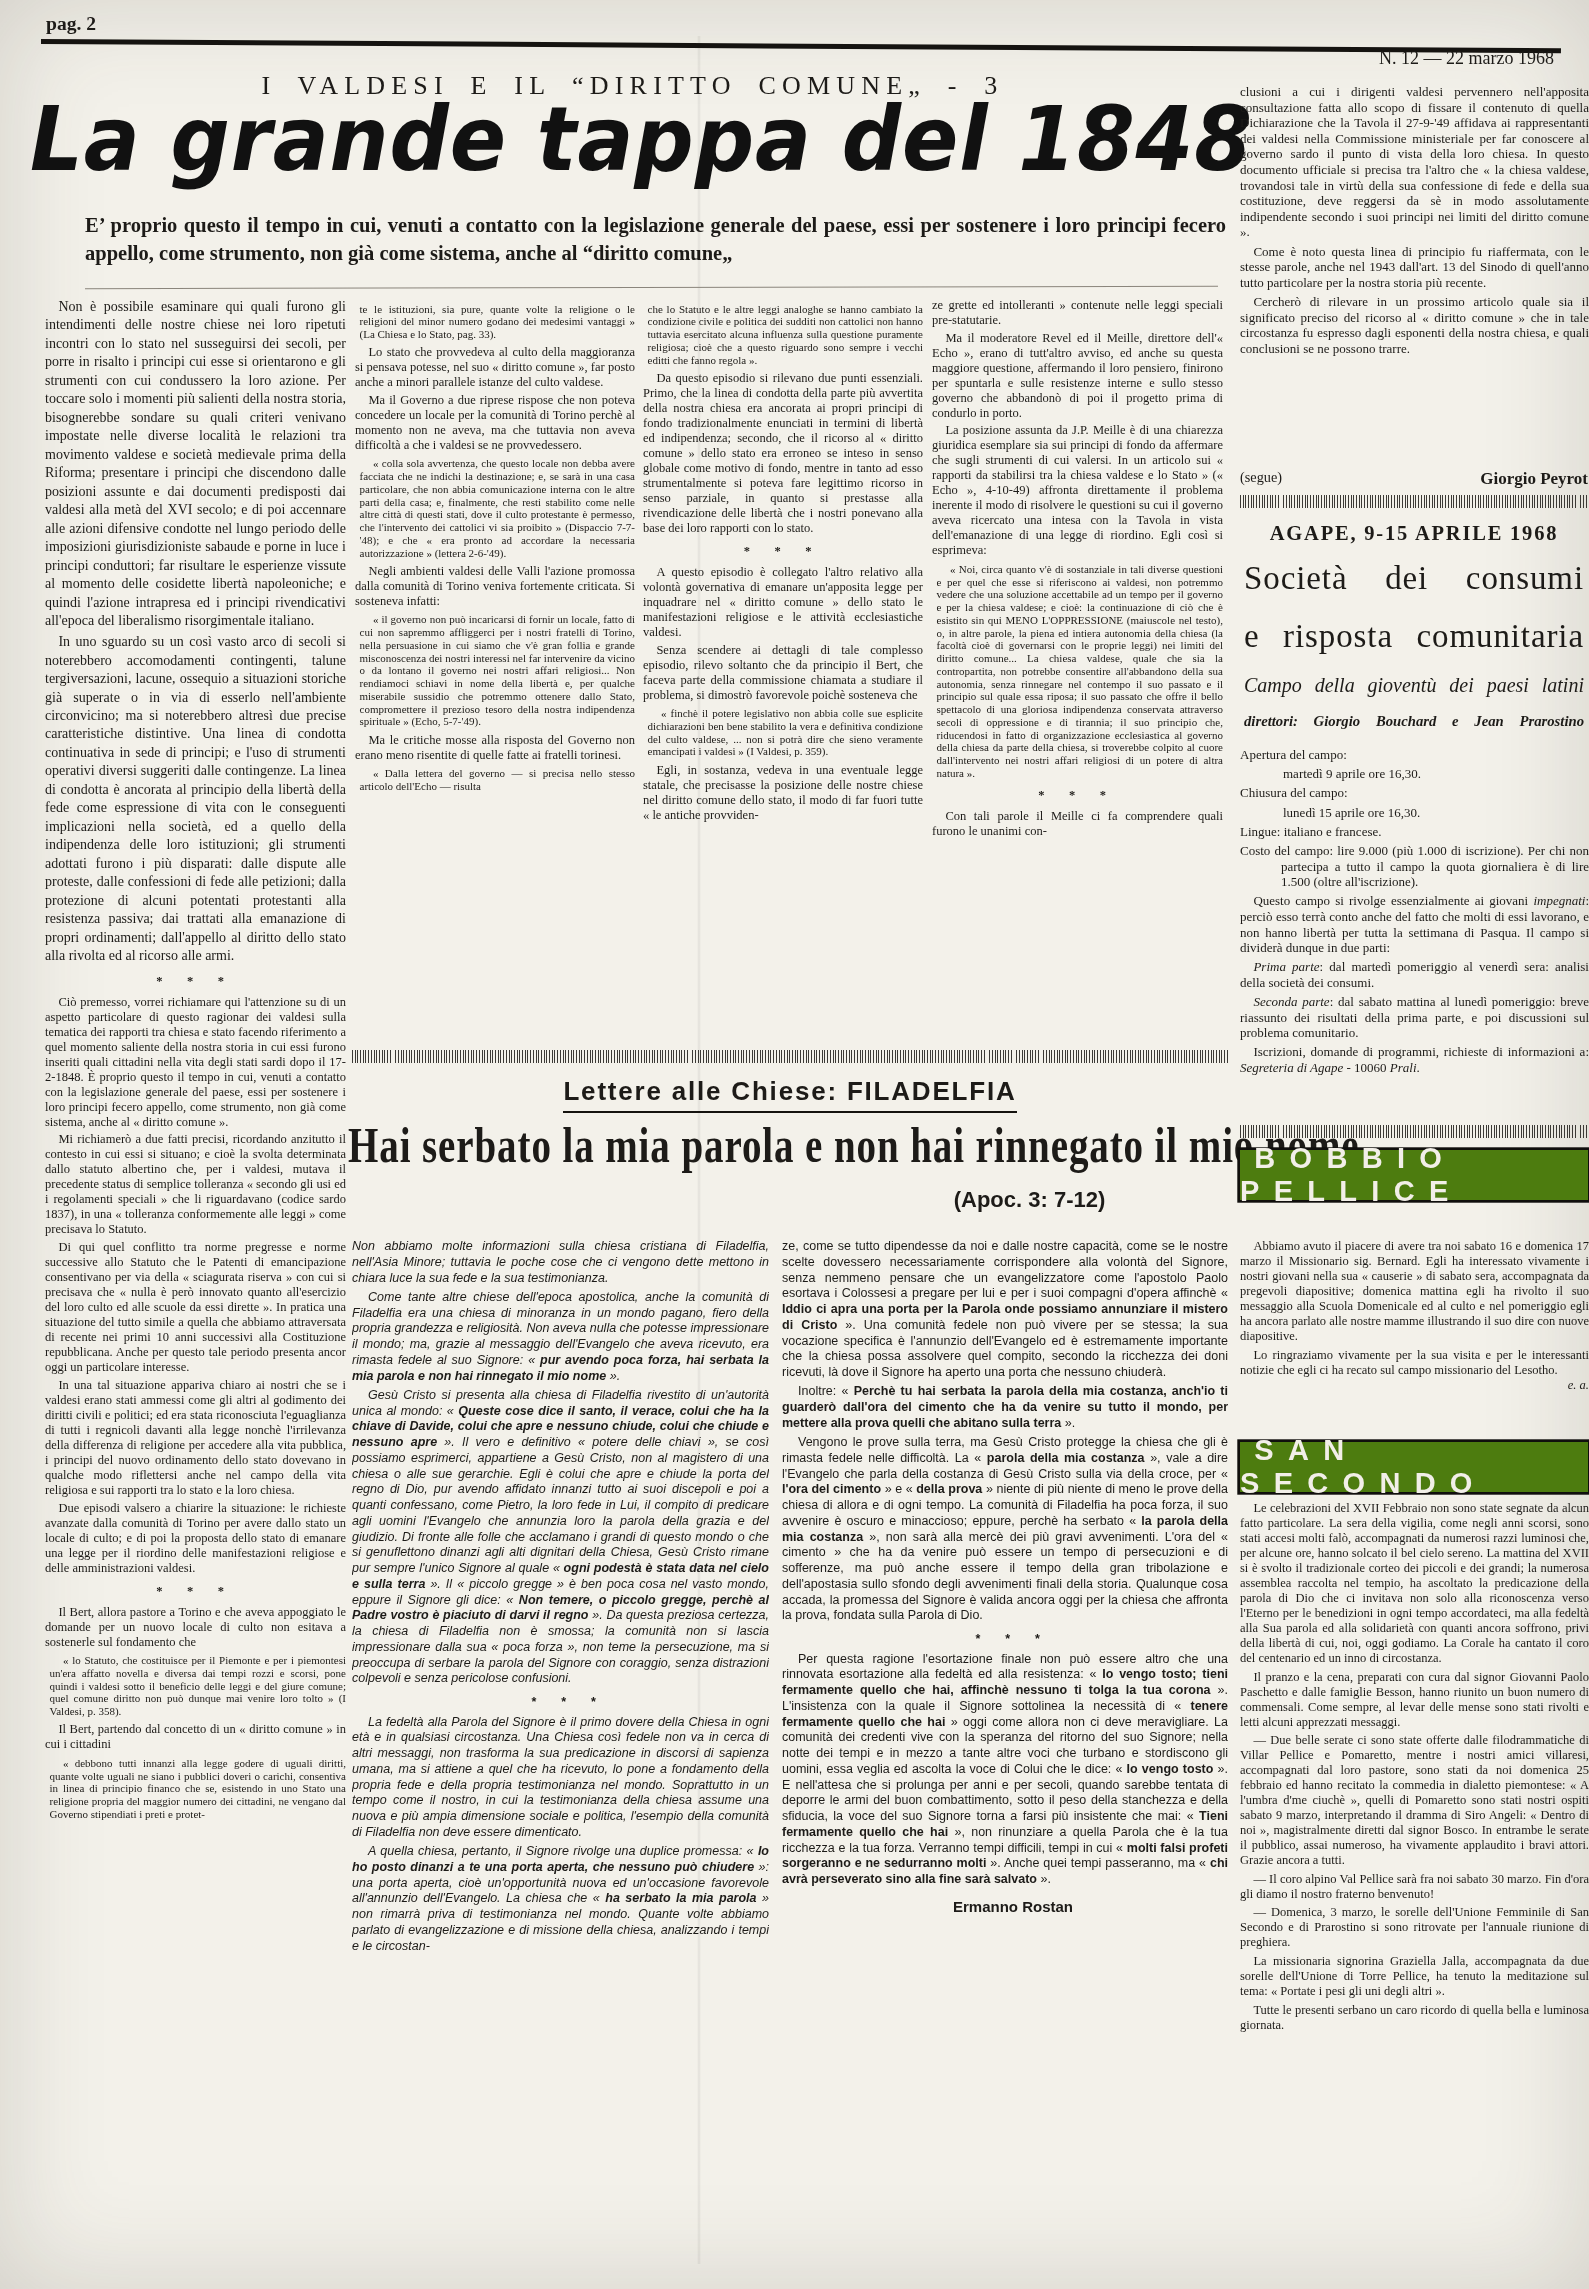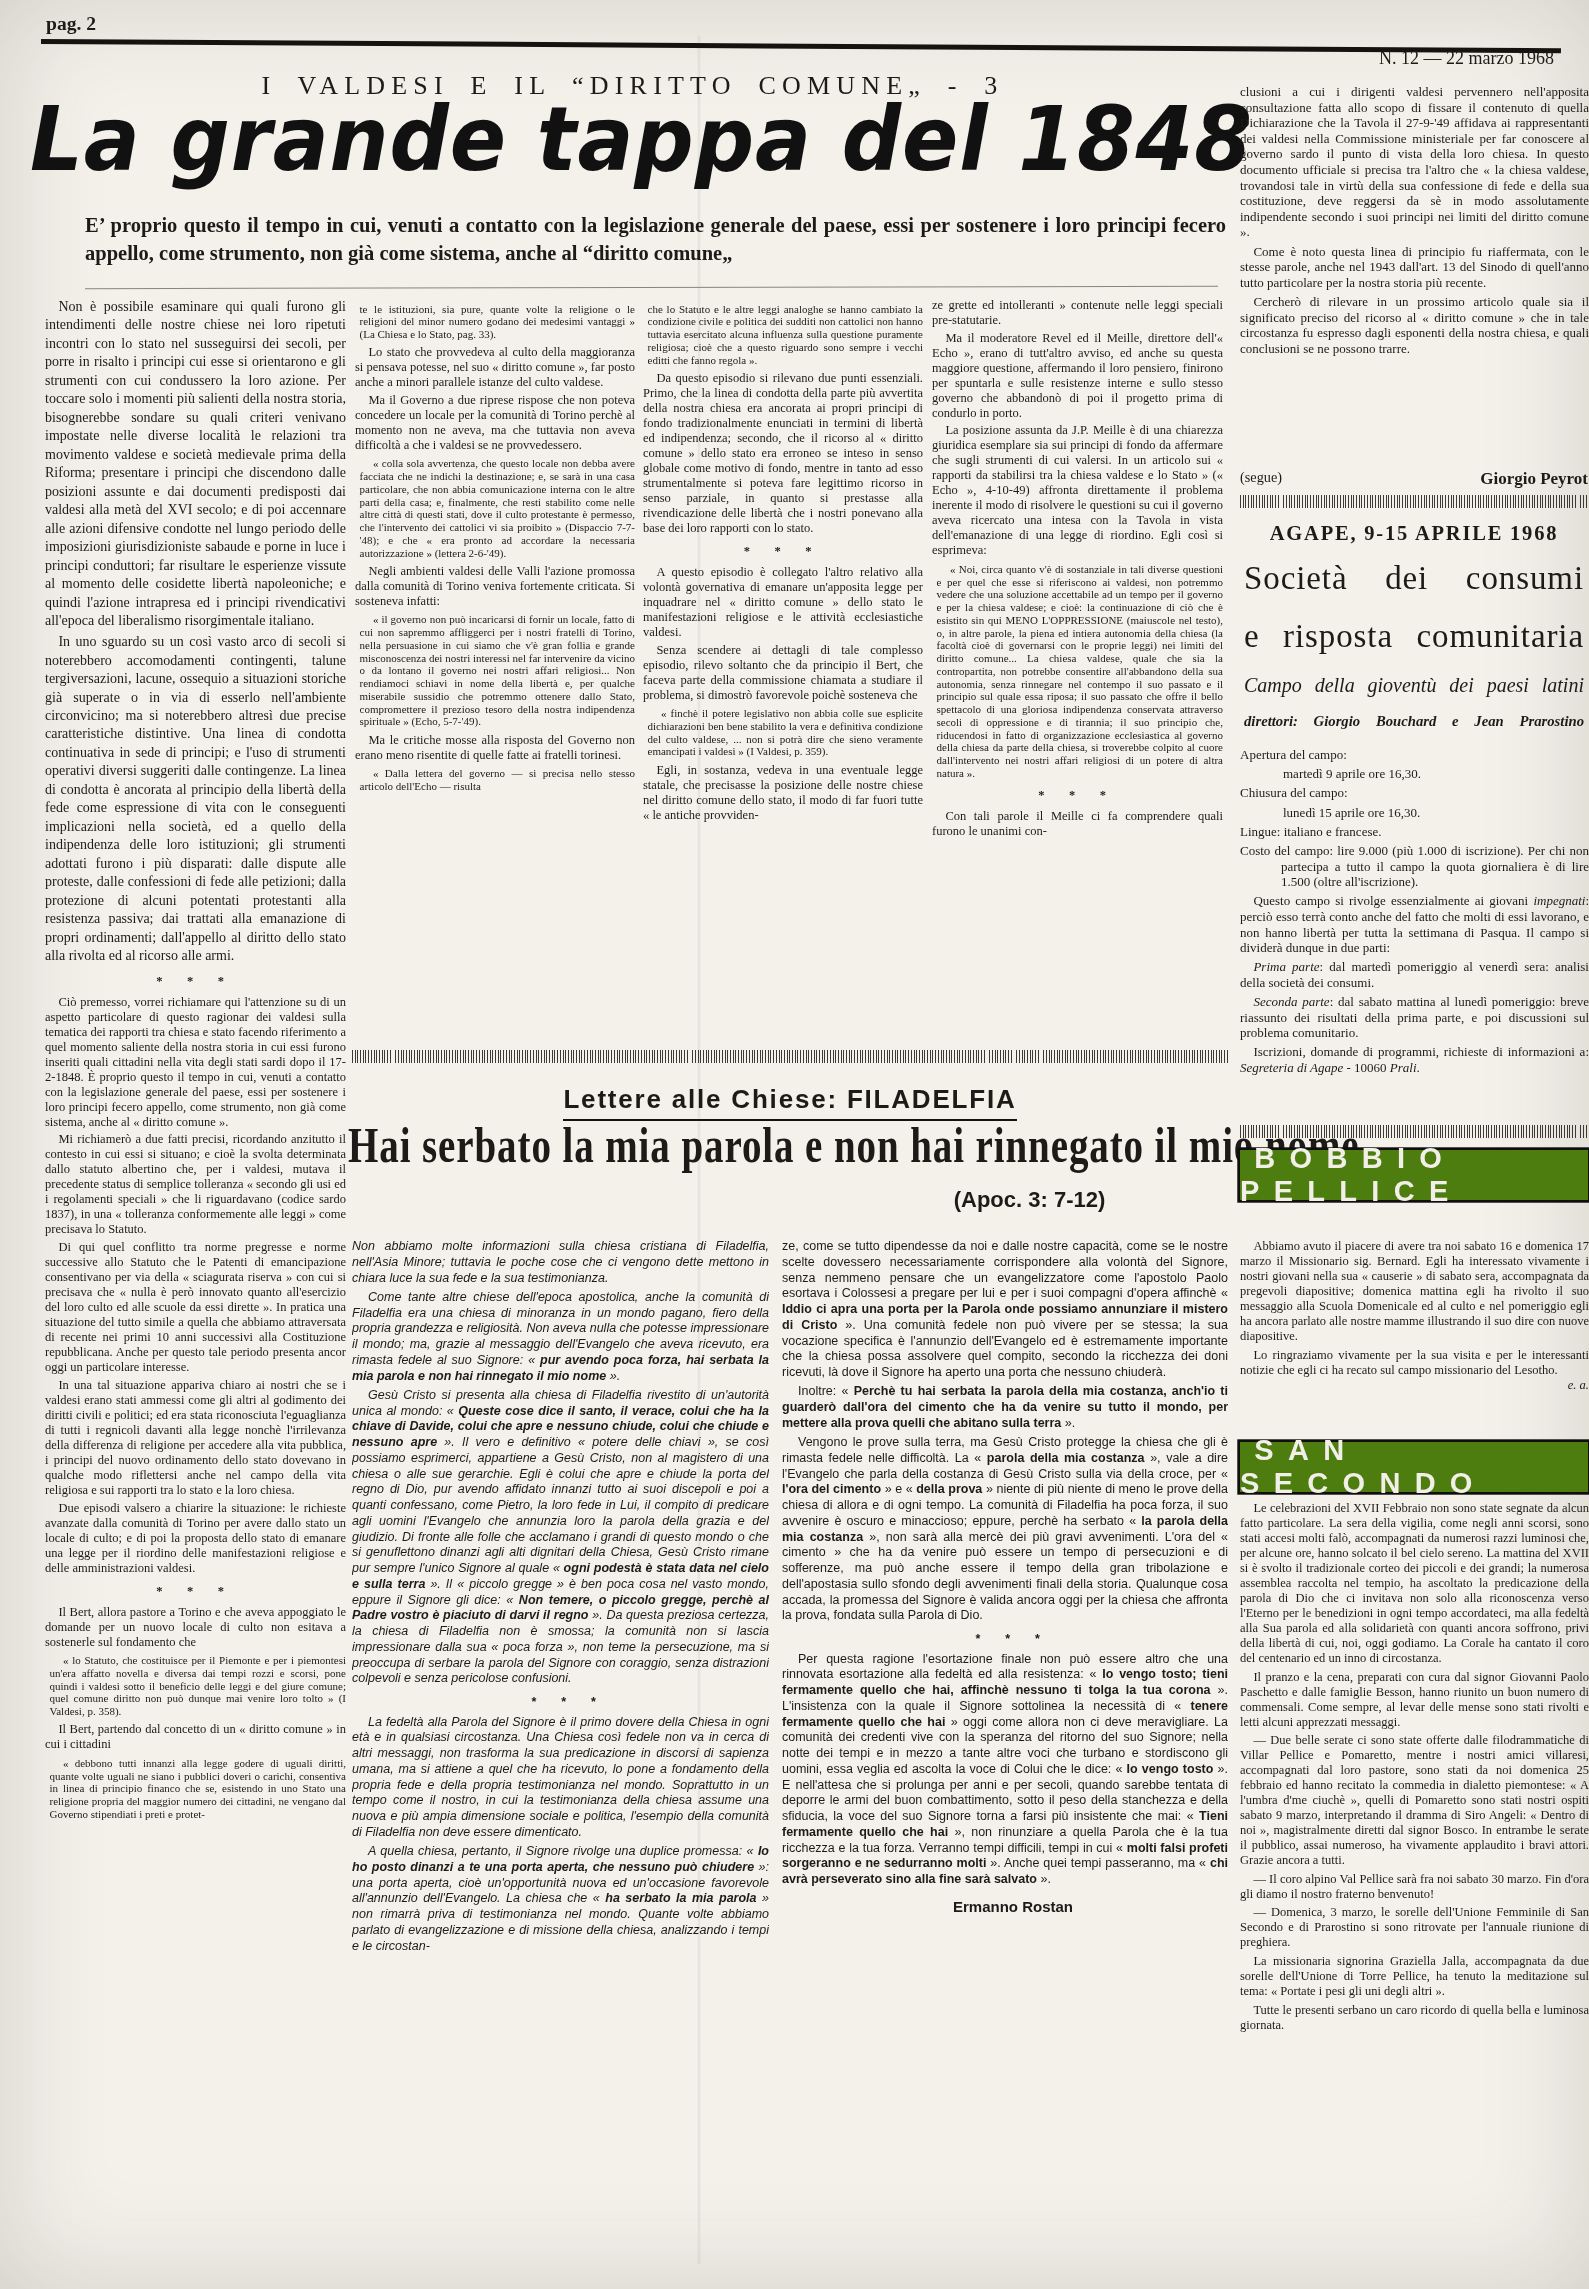--- a/index.html
+++ b/index.html
@@ -39,21 +39,21 @@
   .par.time{text-indent:43px;margin-bottom:1.8px;}
   .par.hang2{padding-left:41px;text-indent:-41px;margin-bottom:2.7px;}
 
   .hatch{position:absolute;height:11.6px;
          background:repeating-linear-gradient(90deg,#3c3a36 0 0.9px,rgba(0,0,0,0) 0.9px 2.7px);
          border-top:1.8px solid rgba(0,0,0,0);}
   #div-mid{left:352px;top:1050px;width:876px;}
   #div-side1{left:1240px;top:495px;width:348px;}
   #div-side2{left:1240px;top:1125px;width:348px;}
 
-  .f-kicker{position:absolute;left:352px;top:1076px;width:876px;text-align:center;margin-top:8px;}
+  .f-kicker{position:absolute;left:352px;top:1076px;width:876px;text-align:center;}
   .f-kicker span{display:inline-block;border-bottom:2.7px solid #15130f;padding-bottom:3.6px;
        font-family:"Liberation Sans","DejaVu Sans",sans-serif;font-weight:bold;font-size:26px;letter-spacing:1.8px;}
   .f-headline{position:absolute;left:348px;top:1116px;width:882px;text-align:center;white-space:nowrap;}
   .f-headline span{display:inline-block;font-size:39px;font-weight:bold;letter-spacing:0.9px;
        transform:scaleY(1.28);transform-origin:center top;}
   .f-verse{position:absolute;left:829px;top:1187px;width:401px;text-align:center;
        font-family:"Liberation Sans","DejaVu Sans",sans-serif;font-weight:bold;font-size:22px;}
   .f-col{font-family:"Liberation Sans","DejaVu Sans",sans-serif;font-size:12.5px;line-height:1.26;}
   #fcol1{left:352px;top:1239px;width:417px;height:1046px;font-style:italic;}
   #fcol2{left:782px;top:1239px;width:446px;height:1046px;}

